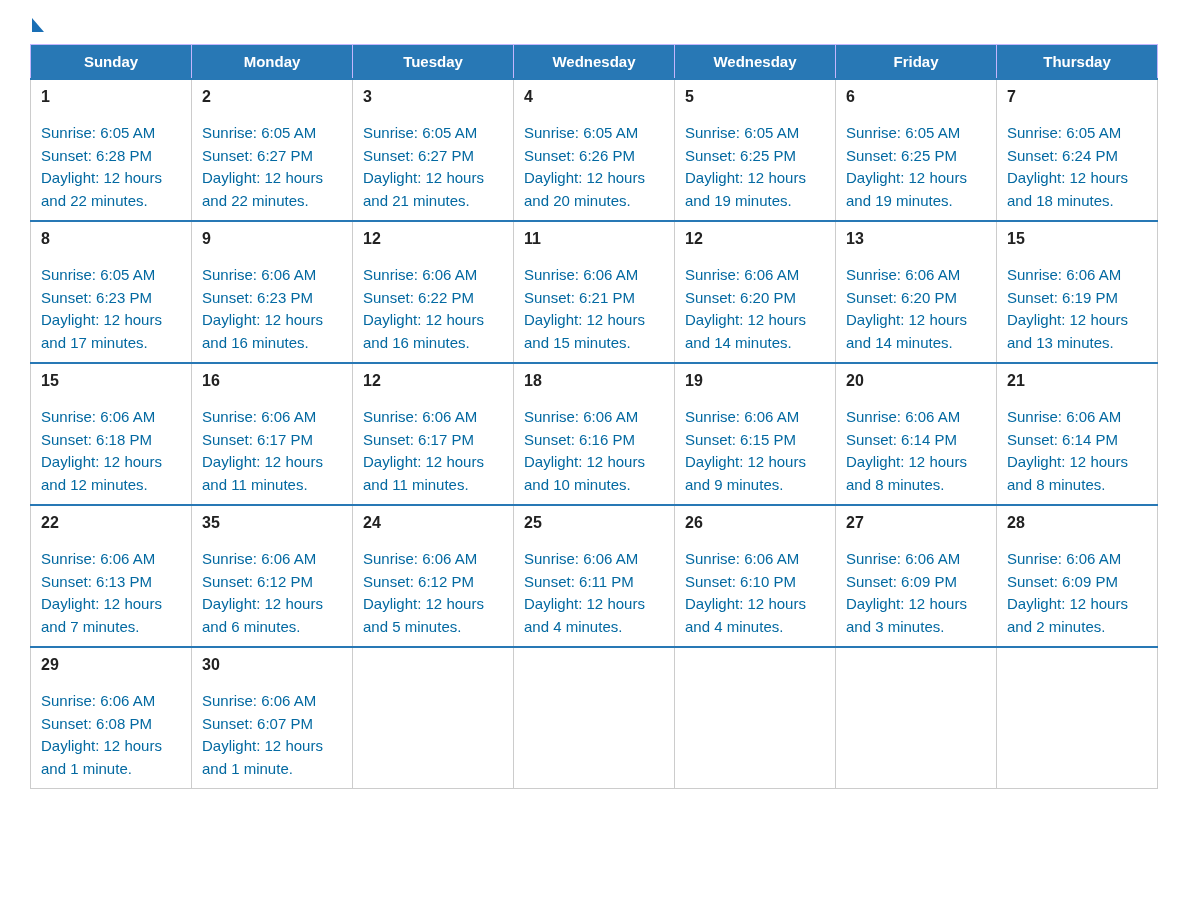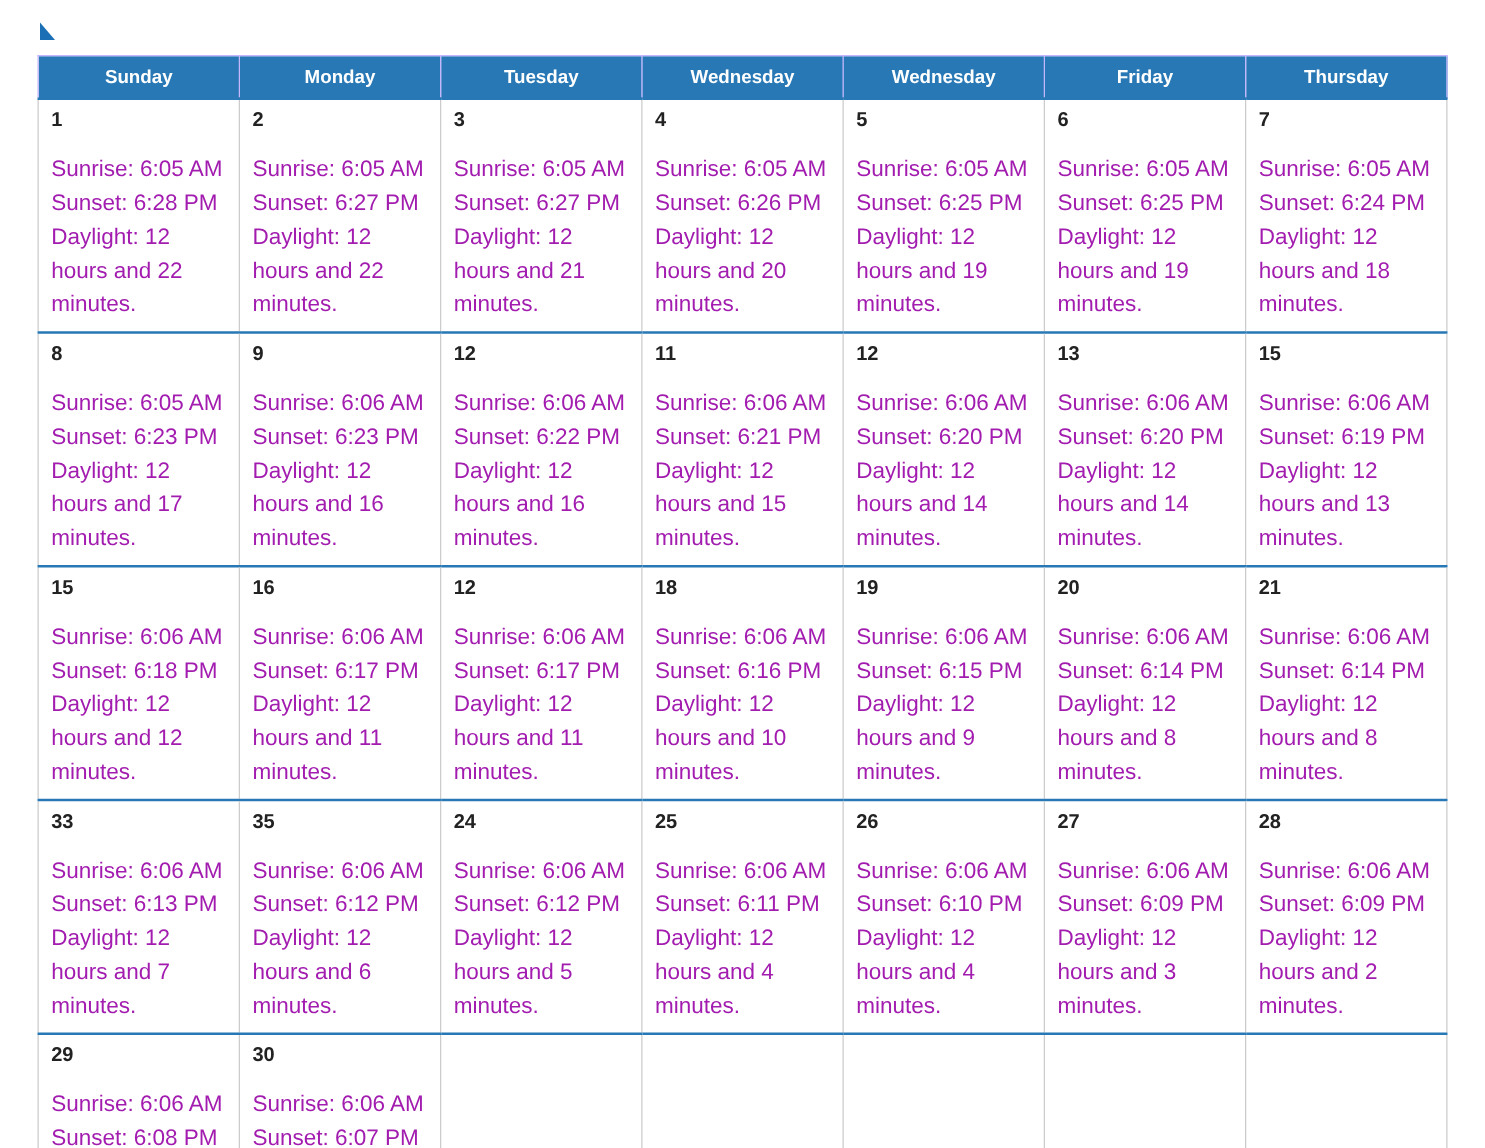--- a/index.html
+++ b/index.html
@@ -56,22 +56,22 @@
       width: 14.28%;
       min-height: 90px;
     }
     .day-number {
       font-size: 16px;
       font-weight: bold;
       margin-bottom: 4px;
       color: #222;
     }
     .day-info {
-      font-size: 18px;
-      color: #a21caf;
+      font-size: 15px;
+      color: #0369a1;
       line-height: 1.5;
       margin-top: 16px;
     }
     .empty-cell {
       border: none;
       border-top: 2px solid #2878b5;
     }
     .logo-row {
       display: flex;
       align-items: center;
@@ -214,21 +214,21 @@
           <div class="day-number">20</div>
           <div class="day-info">Sunrise: 6:06 AM<br>Sunset: 6:14 PM<br>Daylight: 12 hours and 8 minutes.</div>
         </td>
         <td>
           <div class="day-number">21</div>
           <div class="day-info">Sunrise: 6:06 AM<br>Sunset: 6:14 PM<br>Daylight: 12 hours and 8 minutes.</div>
         </td>
       </tr>
       <tr>
         <td>
-          <div class="day-number">33</div>
+          <div class="day-number">22</div>
           <div class="day-info">Sunrise: 6:06 AM<br>Sunset: 6:13 PM<br>Daylight: 12 hours and 7 minutes.</div>
         </td>
         <td>
           <div class="day-number">35</div>
           <div class="day-info">Sunrise: 6:06 AM<br>Sunset: 6:12 PM<br>Daylight: 12 hours and 6 minutes.</div>
         </td>
         <td>
           <div class="day-number">24</div>
           <div class="day-info">Sunrise: 6:06 AM<br>Sunset: 6:12 PM<br>Daylight: 12 hours and 5 minutes.</div>
         </td>

